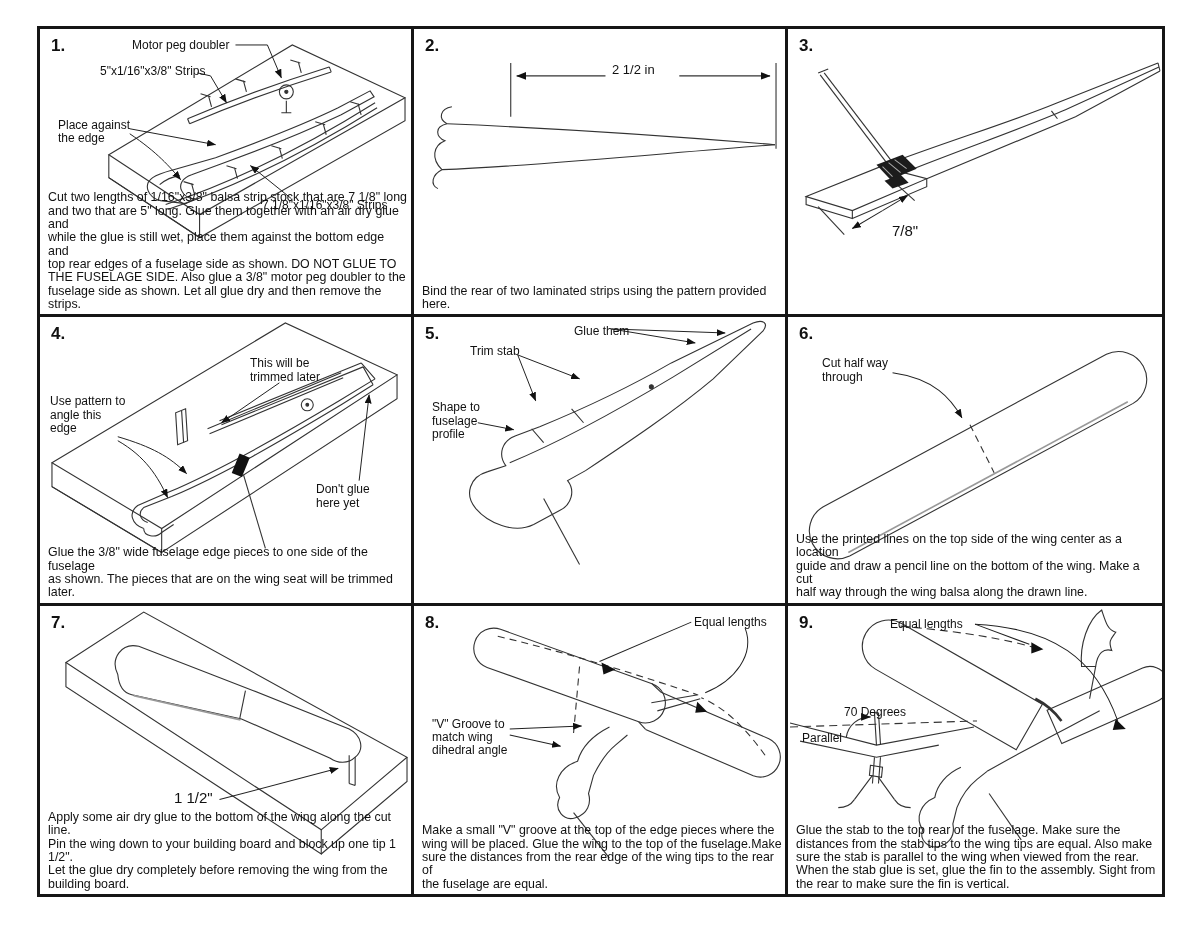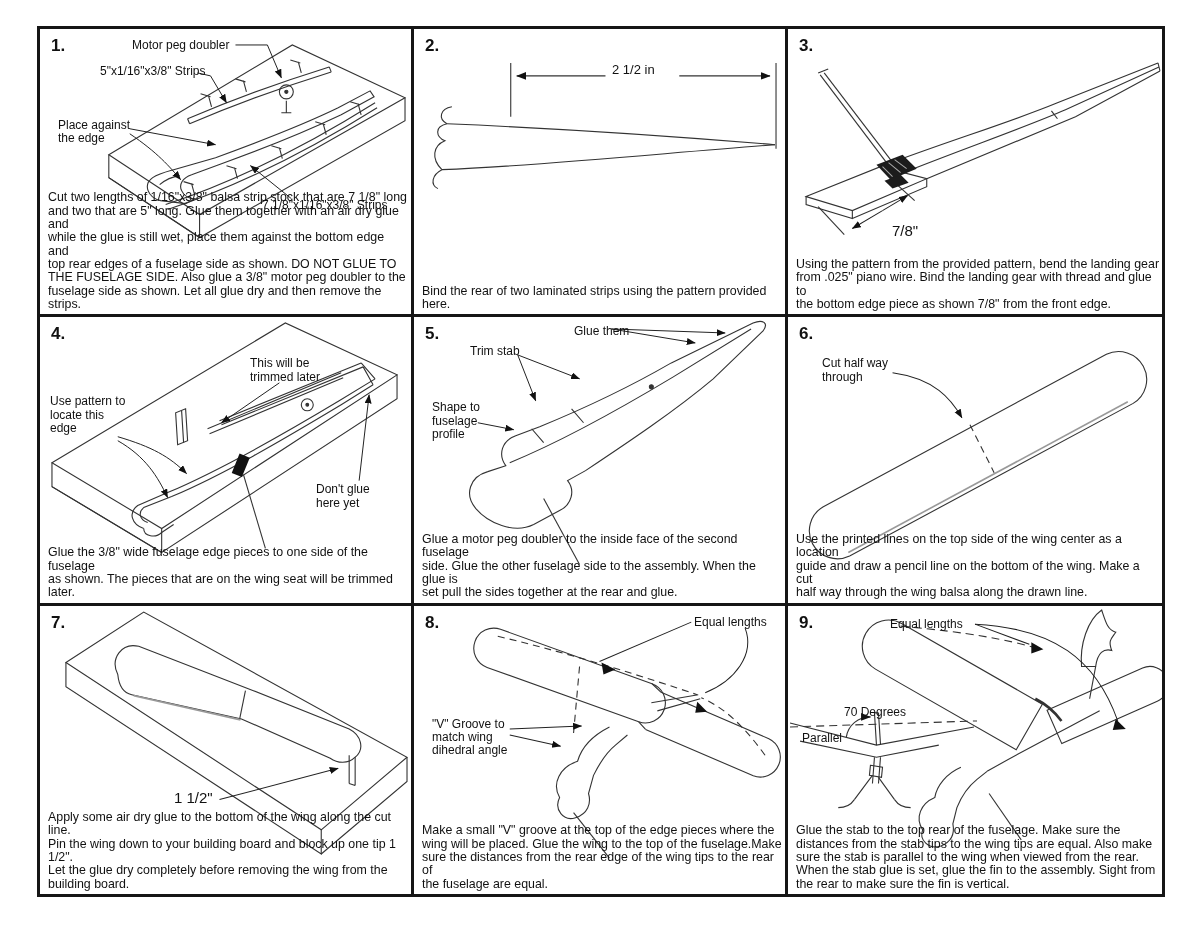--- a/index.html
+++ b/index.html
@@ -127,23 +127,20 @@
       </g>
       <g stroke="#aaa" stroke-width="1" fill="none">
         <path d="M94,138 L104,148 M100,134 L112,144 M106,131 L118,140"></path>
       </g>
       <g fill="none" stroke="#222" stroke-width="1">
         <path d="M94,182 L64,200" marker-end="url(#m3)"></path>
         <path d="M94,182 L119,167" marker-end="url(#m3)"></path>
       </g>
     </svg>
     <div class="co dim" style="left:104px;top:194px">7/8"</div>
-    <div class="cap">Using the pattern from the provided pattern, bend the landing gear
-from .025" piano wire. Bind the landing gear with thread and glue to
-the bottom edge piece as shown 7/8" from the front edge.</div>
   </div>
 
   <div class="cell">
     <div class="num">4.</div>
     <svg class="art" viewBox="0 0 372 286" preserveAspectRatio="none">
       <defs>
           <marker id="m4" markerWidth="10" markerHeight="8" refX="8.5" refY="3.5" orient="auto">
             <path d="M0,0 L9,3.5 L0,7 Z" fill="#111"></path>
           </marker>
         </defs>
@@ -167,21 +164,21 @@
       <g fill="none" stroke="#222" stroke-width="1">
         <path d="M240,66 L182,106" marker-end="url(#m4)"></path>
         <path d="M78,120 C112,130 130,140 147,157" marker-end="url(#m4)"></path>
         <path d="M78,124 C106,140 118,160 128,181" marker-end="url(#m4)"></path>
         <path d="M320,164 L330,78" marker-end="url(#m4)"></path>
       </g>
     </svg>
     <div class="co" style="left:210px;top:40px">This will be
 trimmed later</div>
     <div class="co" style="left:10px;top:78px">Use pattern to
-locate this
+angle this
 edge</div>
     <div class="co" style="left:276px;top:166px">Don't glue
 here yet</div>
     <div class="cap">Glue the 3/8" wide fuselage edge pieces to one side of the fuselage
 as shown. The pieces that are on the wing seat will be trimmed later.</div>
   </div>
 
   <div class="cell">
     <div class="num">5.</div>
     <svg class="art" viewBox="0 0 372 286" preserveAspectRatio="none">
@@ -203,23 +200,20 @@
         <path d="M104,38 L122,84" marker-end="url(#m5)"></path>
         <path d="M104,38 L166,62" marker-end="url(#m5)"></path>
         <path d="M64,106 L100,113" marker-end="url(#m5)"></path>
       </g>
     </svg>
     <div class="co" style="left:160px;top:8px">Glue them</div>
     <div class="co" style="left:56px;top:28px">Trim stab</div>
     <div class="co" style="left:18px;top:84px">Shape to
 fuselage
 profile</div>
-    <div class="cap">Glue a motor peg doubler to the inside face of the second fuselage
-side. Glue the other fuselage side to the assembly. When the glue is
-set pull the sides together at the rear and glue.</div>
   </div>
 
   <div class="cell">
     <div class="num">6.</div>
     <svg class="art" viewBox="0 0 372 286" preserveAspectRatio="none">
       <defs>
           <marker id="m6" markerWidth="10" markerHeight="8" refX="8.5" refY="3.5" orient="auto">
             <path d="M0,0 L9,3.5 L0,7 Z" fill="#111"></path>
           </marker>
         </defs>

